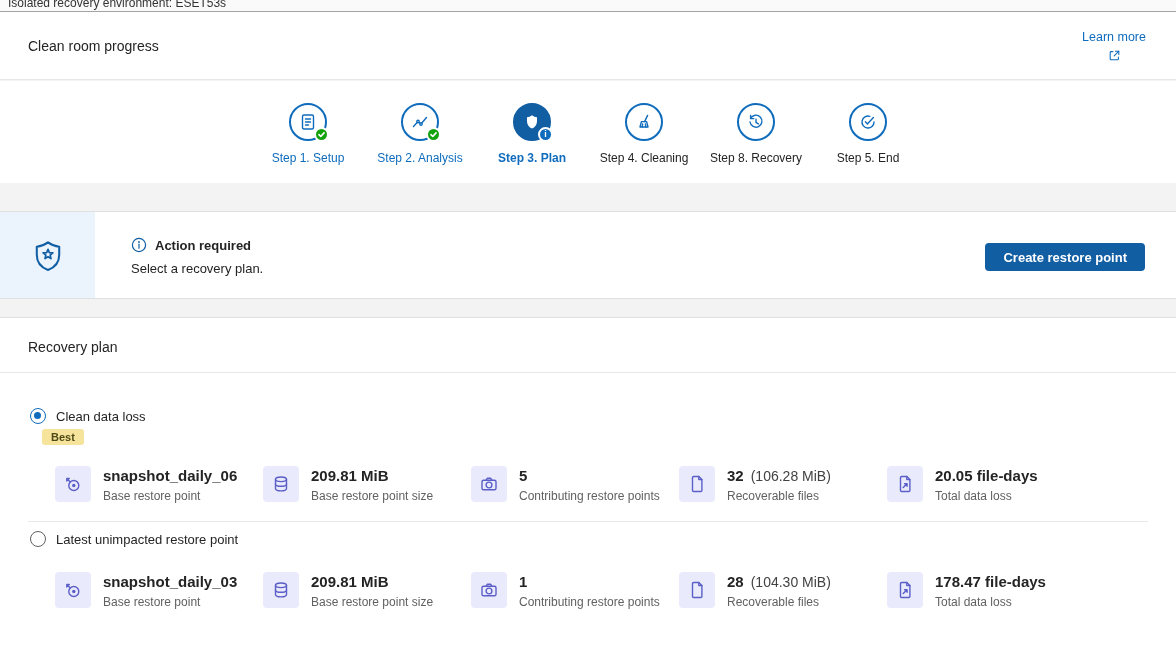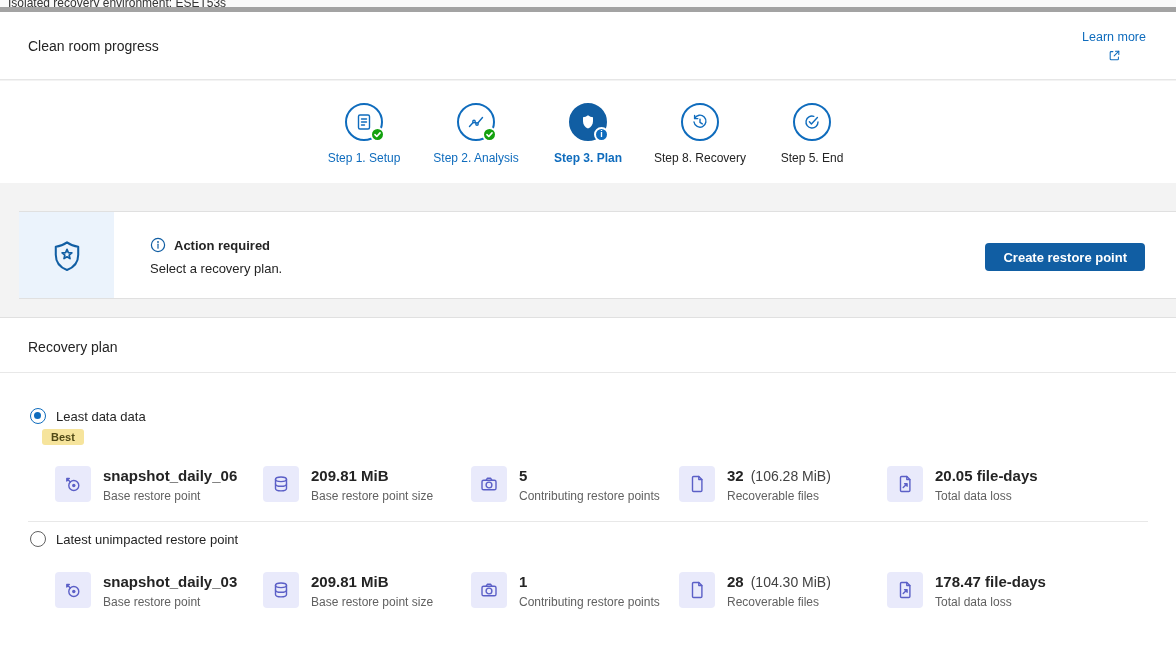--- a/index.html
+++ b/index.html
@@ -6,21 +6,21 @@
   html,body { width:1176px; height:660px; overflow:hidden; }
   body {
     position:relative;
     background:#f3f3f3;
     font-family:"Liberation Sans","DejaVu Sans",sans-serif;
     color:#242424;
   }
   
   .strip {
     position:absolute; top:0; left:0; right:0; height:12px;
-    background:#fafafa; border-bottom:5px solid #a3a3a3; overflow:hidden;
+    background:#fafafa; border-bottom:1px solid #a3a3a3; overflow:hidden;
   }
   .strip span { display:block; margin:-4px 0 0 8px; font-size:12px; color:#333; }
 
   
   .hdr {
     position:absolute; top:12px; left:0; right:0; height:68px;
     background:#fff; border-bottom:1px solid #e6e6e6;
     display:flex; align-items:center; justify-content:space-between;
     padding:0 30px 0 28px;
   }
@@ -50,21 +50,21 @@
     background:#0f6cbd; border:2px solid #fff; color:#fff;
     font-size:9px; font-weight:bold; line-height:11px; text-align:center;
   }
   .step-label { margin-top:10px; font-size:12px; color:#242424; white-space:nowrap; }
   .step.done .step-label, .step.current .step-label { color:#0f6cbd; }
   .step.current .step-label { font-weight:bold; }
 
   
   .banner {
     position:absolute; top:211px; left:0; right:0; height:88px;
-    background:#fff; border-top:1px solid #e0e0e0; border-bottom:1px solid #e0e0e0;margin-left:19px;
+    background:#fff; border-top:1px solid #e0e0e0; border-bottom:1px solid #e0e0e0;
   }
   .banner-icon-wrap {
     position:absolute; left:0; top:0; bottom:0; width:95px;
     background:#ebf3fc; display:flex; align-items:center; justify-content:center;
   }
   .banner-body { position:absolute; left:131px; top:25px; }
   .title-row { display:flex; align-items:center; gap:8px; }
   .banner-title { font-size:13px; font-weight:bold; color:#242424; }
   .banner-msg { margin-top:8px; font-size:13px; color:#242424; }
   .primary-btn {
@@ -175,20 +175,32 @@
         <span>
           <svg width="20" height="20" viewBox="0 0 20 20">
             <path d="M10 3.2 C11.5 4.4 13.3 5 15 5.2 V9.3 C15 12.9 12.9 15.4 10 16.6 C7.1 15.4 5 12.9 5 9.3 V5.2 C6.7 5 8.5 4.4 10 3.2 Z" fill="#ffffff"></path>
           </svg>
         </span>
         <span class="badge-info">i</span>
       </div>
       <div class="step-label">Step 3. Plan</div>
     </div>
 
+    <div class="step upcoming">
+      <div class="step-circle">
+        <span>
+          <svg width="20" height="20" viewBox="0 0 20 20" fill="none" stroke="#0f6cbd" stroke-width="1.4" stroke-linecap="round" stroke-linejoin="round">
+            <path d="M13.6 3.4 L10.6 9.6"></path>
+            <path d="M7.4 9.6 L12.6 9.6 L14 15 L6 15 Z"></path>
+            <path d="M8.6 12 L8.2 15 M11.4 12 L11.8 15"></path>
+          </svg>
+        </span>
+      </div>
+      <div class="step-label">Step 4. Cleaning</div>
+    </div>
 
     <div class="step upcoming">
       <div class="step-circle">
         <span>
           <svg width="20" height="20" viewBox="0 0 20 20" fill="none" stroke="#0f6cbd" stroke-width="1.4" stroke-linecap="round" stroke-linejoin="round">
             <path d="M4.6 6.4 A6 6 0 1 1 4 10"></path>
             <path d="M4.6 3.4 V6.6 H7.8"></path>
             <path d="M10 7.2 V10.4 L12.3 11.9"></path>
           </svg>
         </span>
@@ -235,21 +247,21 @@
   </div>
   <button class="primary-btn">Create restore point</button>
 </div>
 
 <div class="plan">
   <div class="plan-title">Recovery plan</div>
   <div class="plan-hdr-divider"></div>
 
   <div class="radio-row" style="top:90px;">
     <span class="radio selected"></span>
-    <span class="radio-label">Least data data</span>
+    <span class="radio-label">Clean data loss</span>
   </div>
   <div class="best-badge">Best</div>
 
   <div class="stats-row" style="top:148px;">
 
     <div class="stat">
       <span class="stat-iconbox">
         <svg width="20" height="20" viewBox="0 0 20 20" fill="none" stroke="#5b5fc7" stroke-width="1.4" stroke-linecap="round" stroke-linejoin="round">
           <circle cx="10.8" cy="11.5" r="5"></circle>
           <circle cx="10.8" cy="11.5" r="1.7" fill="#5b5fc7" stroke="none"></circle>

